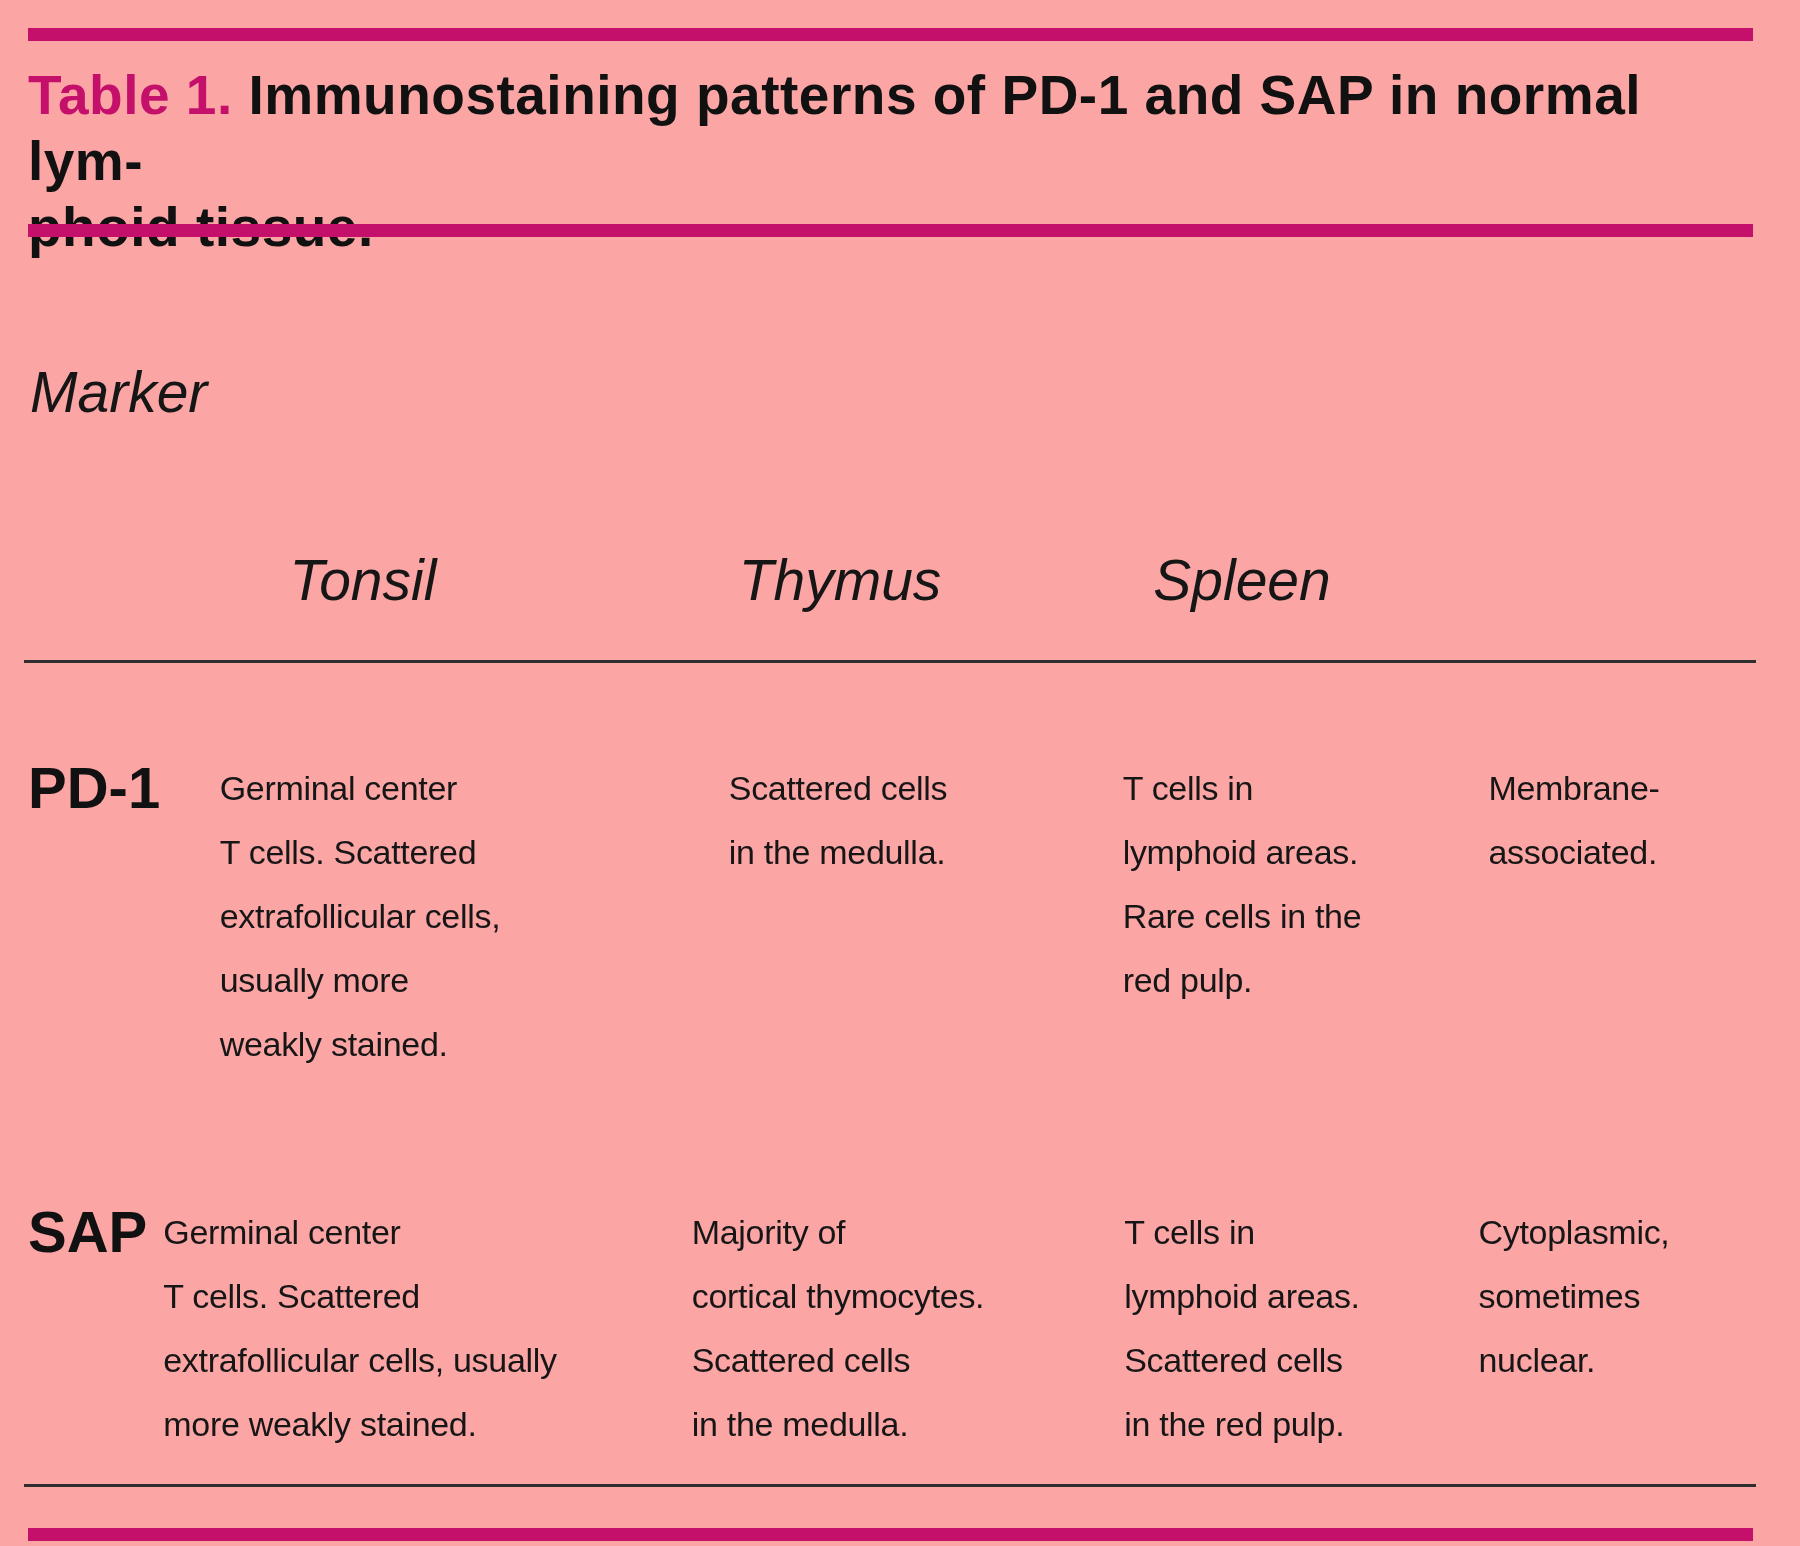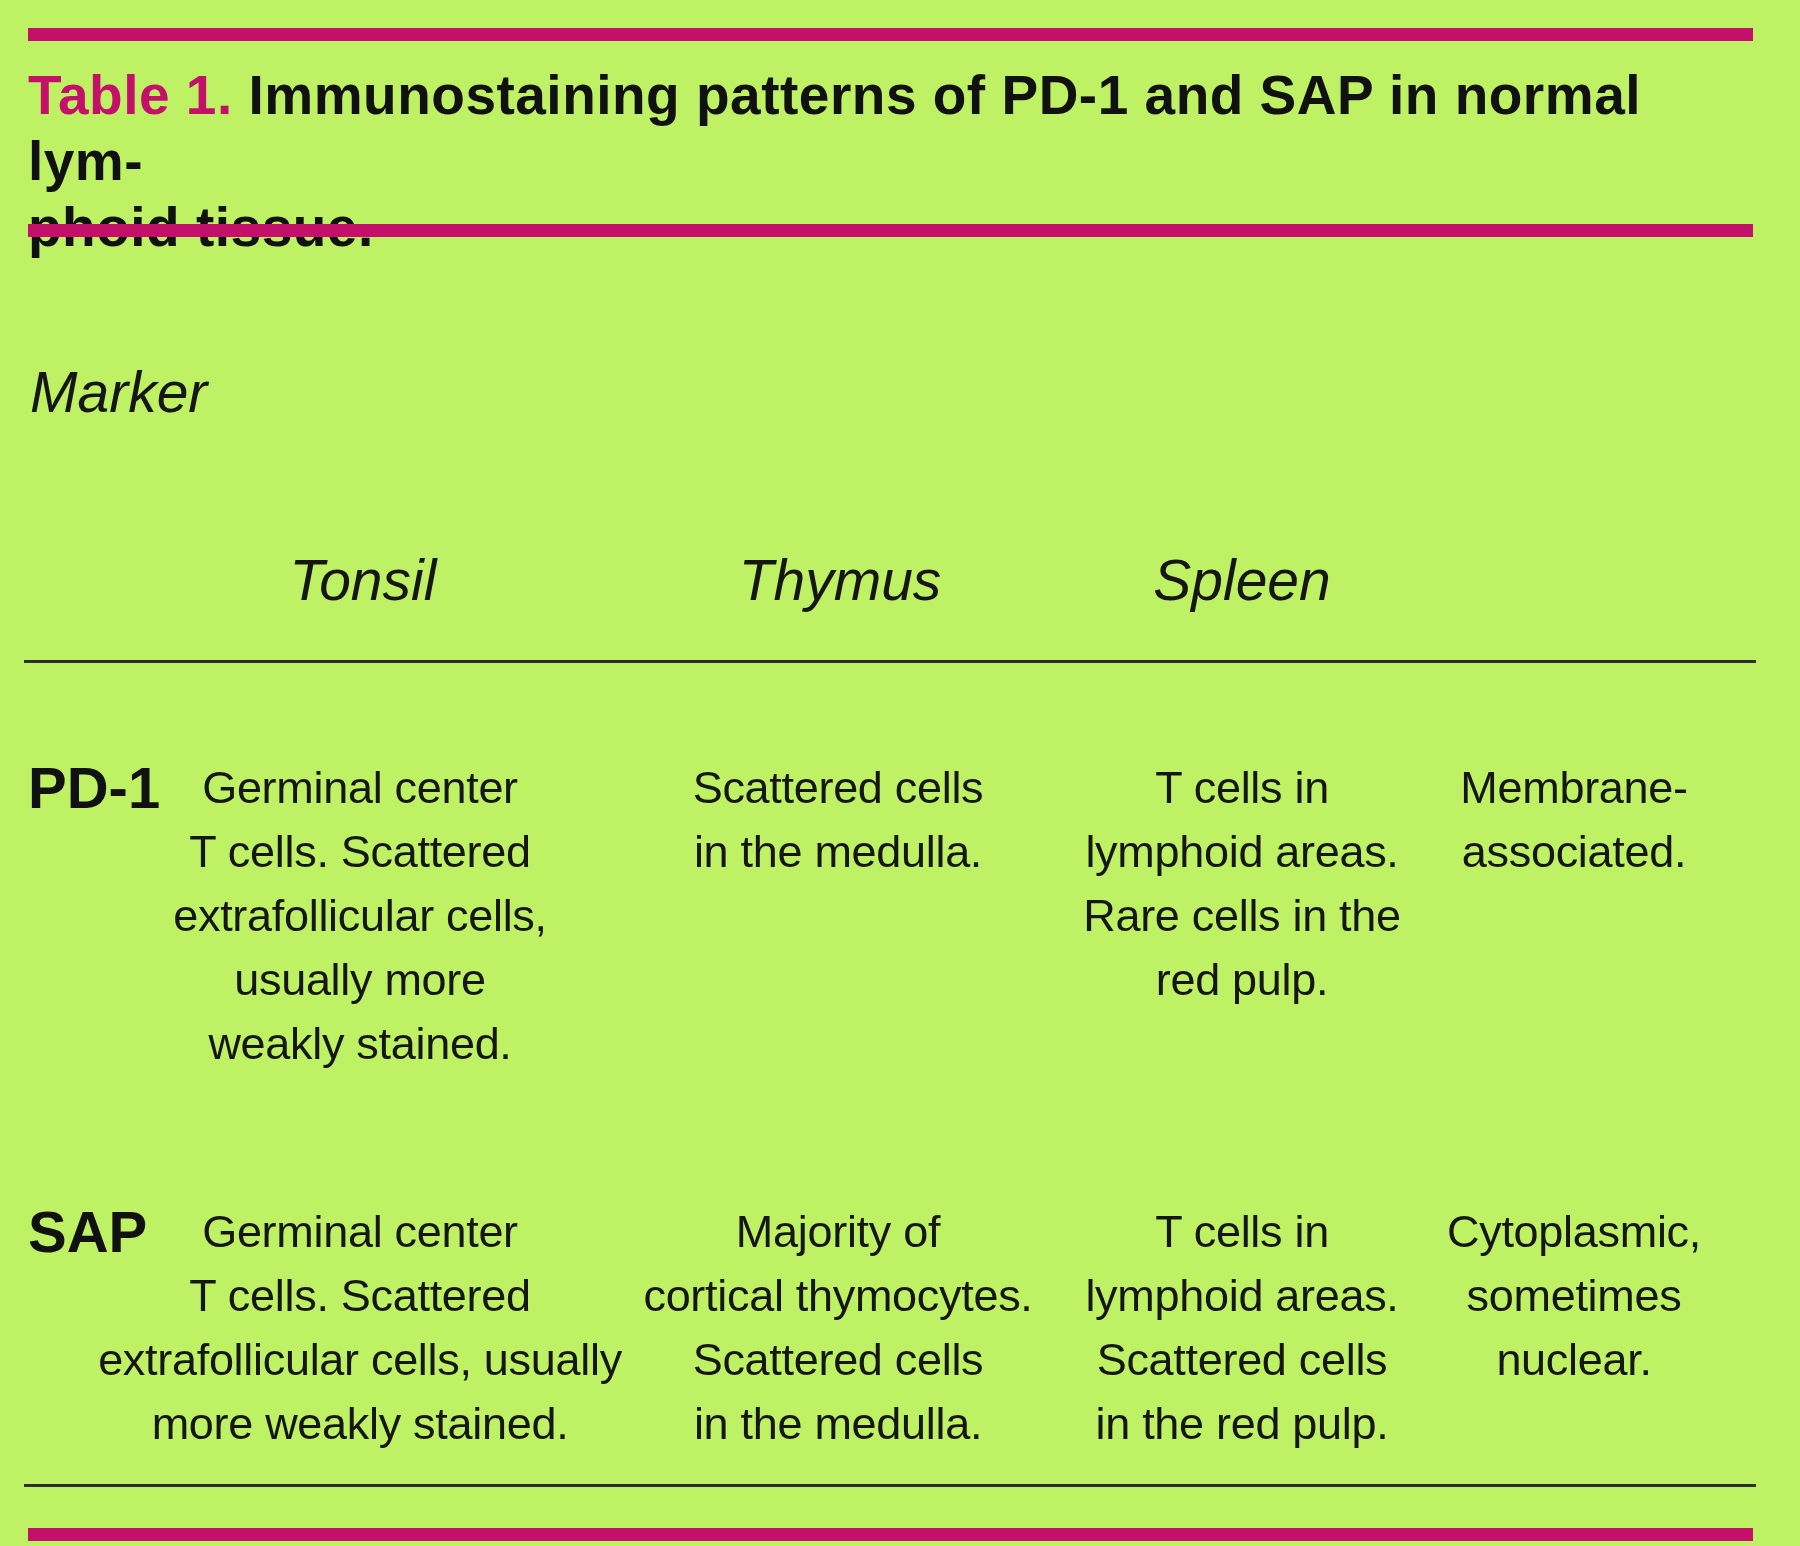--- a/index.html
+++ b/index.html
@@ -4,21 +4,21 @@
 <style>
   html, body {
     margin: 0;
     padding: 0;
     background: #ffffff;
   }
   .page {
     position: relative;
     width: 1800px;
     height: 1546px;
-    background: #bef264;
+    background: #fca5a5;
     font-family: "Liberation Sans", sans-serif;
     color: #111111;
     overflow: hidden;
   }
   .bar {
     position: absolute;
     left: 28px;
     width: 1725px;
     height: 13px;
     background: var(--accent, #C5106B);
@@ -77,25 +77,24 @@
     font-size: 58px;
     font-weight: bold;
     line-height: 64px;
     color: #111111;
   }
   .m-pd1 { top: 756px; }
   .m-sap { top: 1200px; }
 
   .cell {
     position: absolute;
-    font-size: 45px;
+    font-size: 34px;
     line-height: 64px;
     letter-spacing: -0.3px;
     white-space: pre-line;
-    text-align: center;
     transform: translateX(-50%);
     color: #161616;
   }
   .r1 { top: 756px; }
   .r2 { top: 1200px; }
   .c-tonsil  { left: 360px; }
   .c-thymus  { left: 838px; }
   .c-spleen  { left: 1242px; }
   .c-subcell { left: 1574px; }
 </style>

